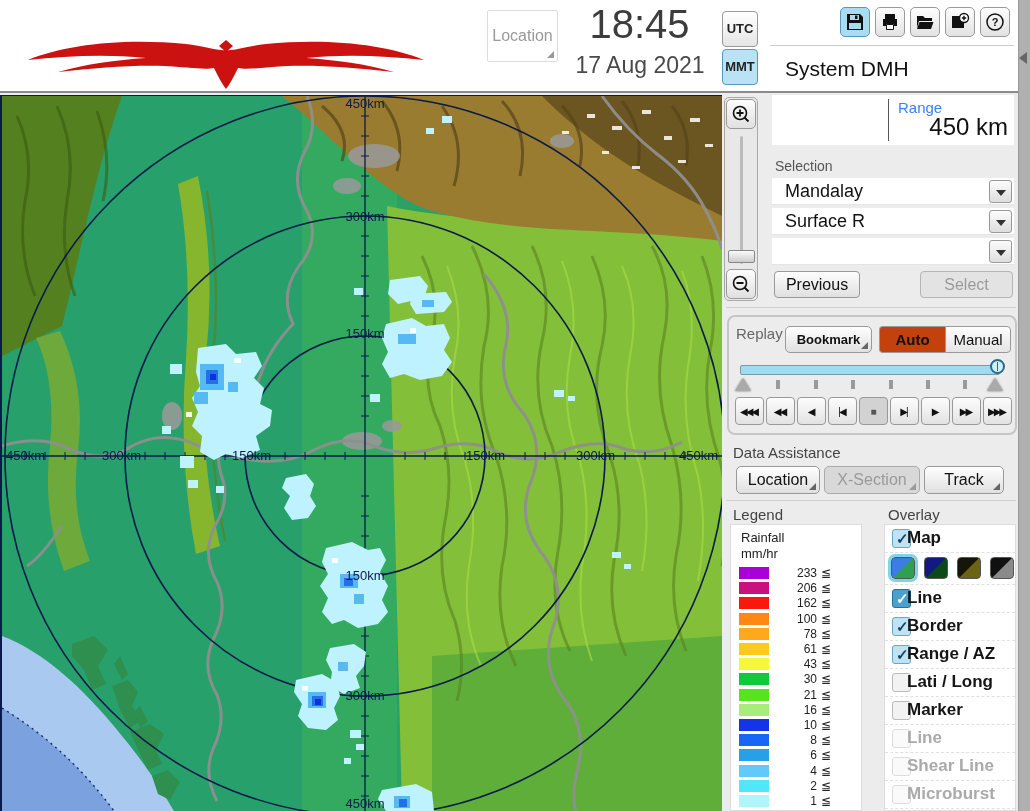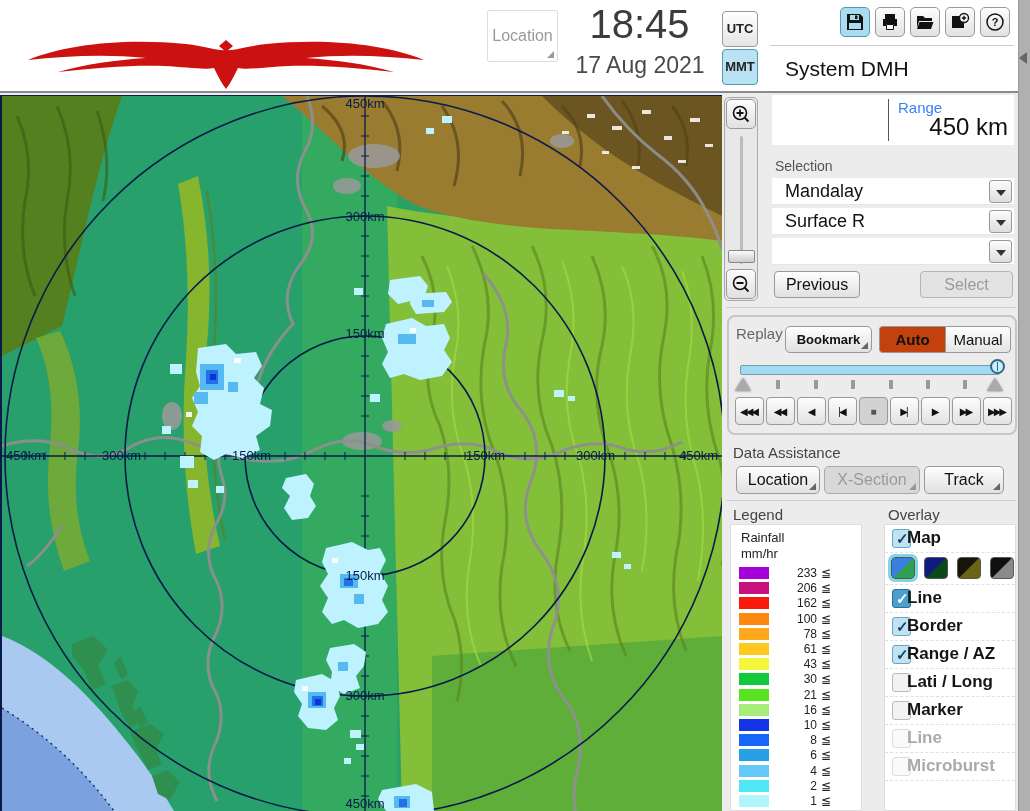--- a/index.html
+++ b/index.html
@@ -560,17 +560,21 @@
     <div class="ov-row">
         <span class="cb"></span>
         <span class="ov-label">Marker</span>
       </div>
     <div class="ov-row disabled">
         <span class="cb"></span>
         <span class="ov-label">Line</span>
       </div>
     <div class="ov-row disabled">
         <span class="cb"></span>
+        <span class="ov-label">Shear Line</span>
+      </div>
+    <div class="ov-row disabled">
+        <span class="cb"></span>
         <span class="ov-label">Microburst</span>
       </div>
   </div>
 
 </div>
 
 </body></html>

